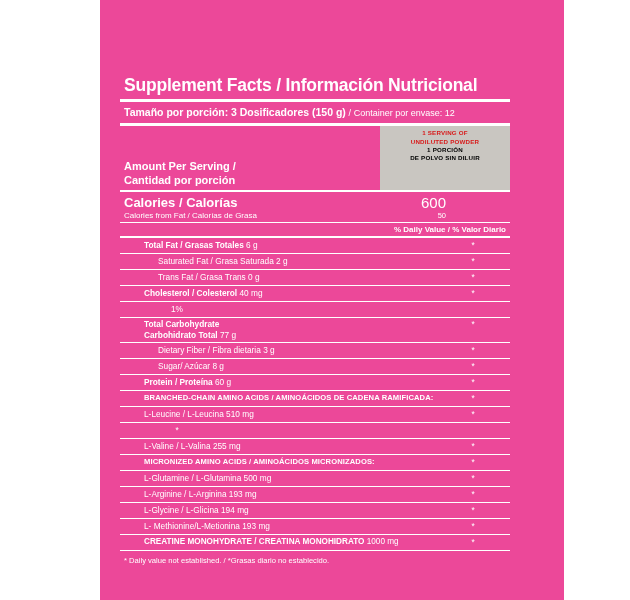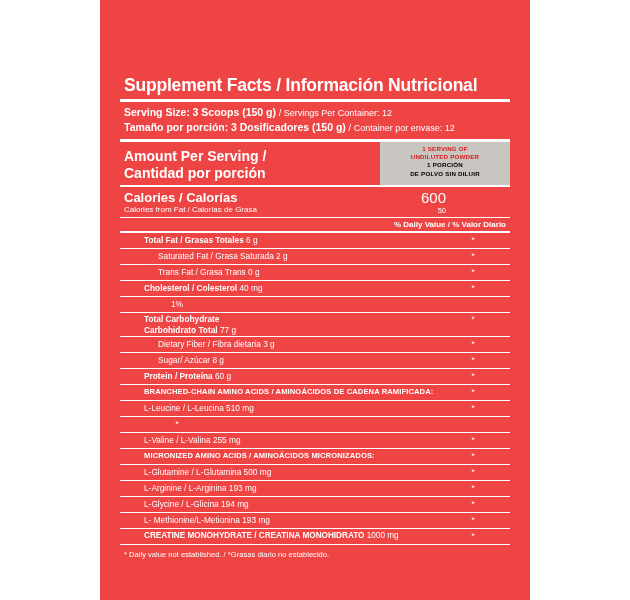--- a/index.html
+++ b/index.html
@@ -10,23 +10,23 @@
     width: 630px;
     height: 600px;
     background: #ffffff;
     font-family: "Liberation Sans", sans-serif;
     overflow: hidden;
   }
   #label-root {
     position: absolute;
     left: 100px;
     top: 0;
-    width: 430px;
+    width: 464px;
     height: 600px;
-    background: #ef4444;
+    background: #ec4899;
     box-sizing: border-box;
   }
   .panel {
     position: absolute;
     left: 20px;
     top: 75px;
     width: 390px;
     color: #ffffff;
   }
   .title {
@@ -63,23 +63,24 @@
     font-size: 9px;
   }
   .amount-row {
     display: flex;
     align-items: stretch;
     min-height: 34px;
   }
   .amount-left {
     flex: 1 1 auto;
     padding: 6px 4px 2px 4px;
-    font-size: 14px;
+    font-size: 11px;
     font-weight: bold;
     line-height: 1.25;
+    margin-top: 28px;
   }
   .amount-right {
     width: 130px;
     background: #c9c6c1;
     color: #000000;
     text-align: center;
     padding: 3px 2px;
     box-sizing: border-box;
   }
   .amount-right .l1 {
@@ -181,27 +182,20 @@
 
 <div id="label-root">
   <div class="panel">
 
     <div class="title">Supplement Facts / Información Nutricional</div>
 
     <div class="rule-thick"></div>
 
     <div class="serving">
       <div>
-        <b>Serving Size:</b>
-        <b>3 Scoops (150 g)</b>
-        <span class="lite">/</span>
-        <span class="lite">Servings Per Container:</span>
-        <span class="lite">12</span>
-      </div>
-      <div>
         <b>Tamaño por porción:</b>
         <b>3 Dosificadores (150 g)</b>
         <span class="lite">/</span>
         <span class="lite">Container por envase:</span>
         <span class="lite">12</span>
       </div>
     </div>
 
     <div class="rule-thick"></div>
 

